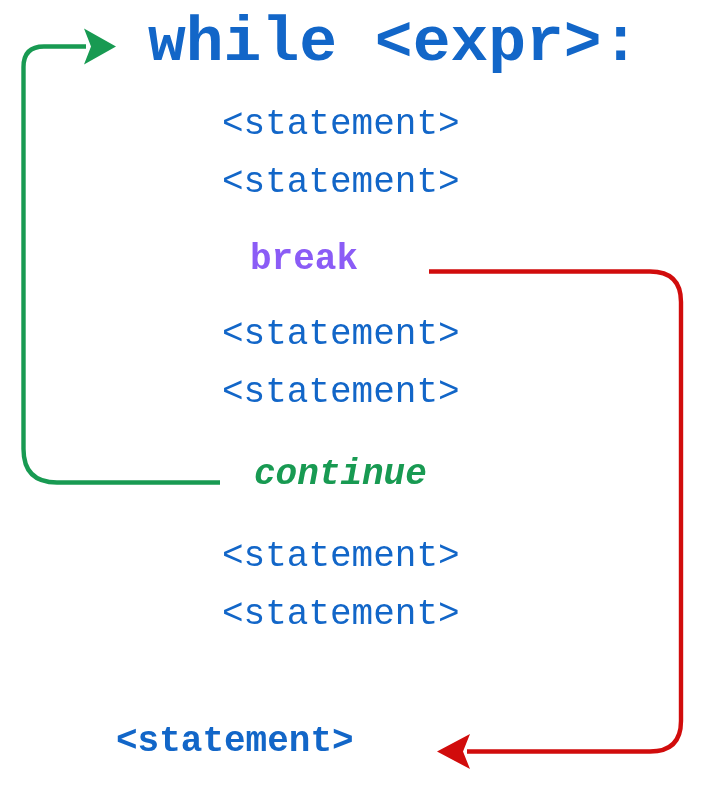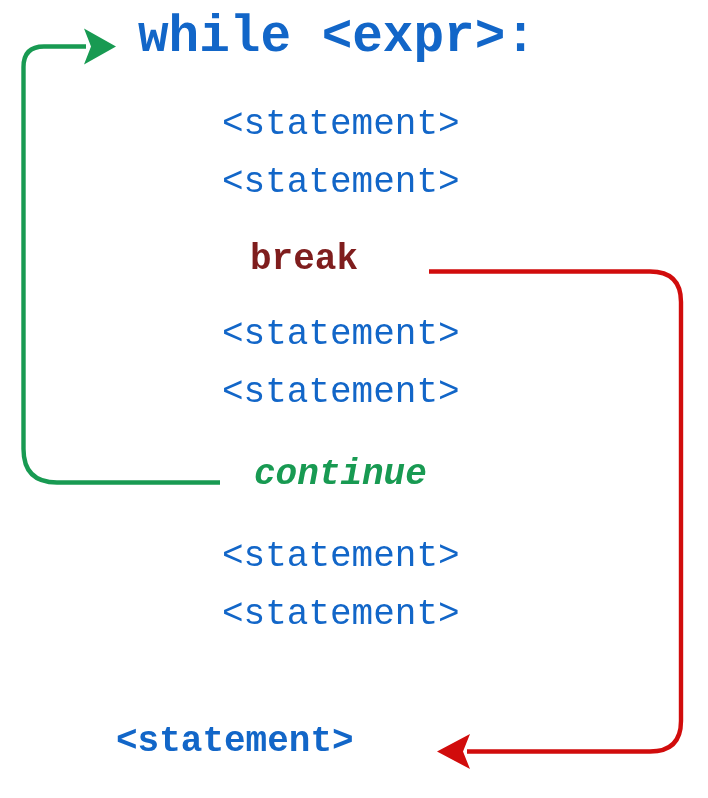--- a/index.html
+++ b/index.html
@@ -23,21 +23,21 @@
     height: 798px;
   }
   .code-line {
     position: absolute;
     font-size: 36px;
     line-height: 1;
     white-space: pre;
     letter-spacing: 0;
   }
   .bold { font-weight: bold; }
-  .line-while    { left: 138px; top:  12px; font-size: 51px; }
+  .line-while    { left: 148px; top:  12px; font-size: 63px; }
   .line-stmt1    { left: 222px; top: 107px; }
   .line-stmt2    { left: 222px; top: 165px; }
   .line-break    { left: 250px; top: 242px; }
   .line-stmt3    { left: 222px; top: 317px; }
   .line-stmt4    { left: 222px; top: 375px; }
   .line-continue { left: 254px; top: 457px; }
   .line-stmt5    { left: 222px; top: 539px; }
   .line-stmt6    { left: 222px; top: 597px; }
   .line-after    { left: 116px; top: 724px; }
 </style>
@@ -58,21 +58,21 @@
       <polygon points="437,751.5 470,734 463,751.5 470,769" fill="#d10c0c"></polygon>
     </g>
   </svg>
 
   <div class="code-line line-while bold" style="color: rgb(18, 102, 200);">while &lt;expr&gt;:</div>
 
   <div class="code-line line-stmt1" style="color: rgb(18, 102, 200);">&lt;statement&gt;</div>
 
   <div class="code-line line-stmt2" style="color: rgb(18, 102, 200);">&lt;statement&gt;</div>
 
-  <div class="code-line line-break bold" style="color: #7f1d1d; text-align: center;">break</div>
+  <div class="code-line line-break bold" style="color: #8b5cf6; text-align: center;">break</div>
 
   <div class="code-line line-stmt3" style="color: rgb(18, 102, 200);">&lt;statement&gt;</div>
 
   <div class="code-line line-stmt4" style="color: rgb(18, 102, 200);">&lt;statement&gt;</div>
 
   <div class="code-line line-continue bold" style="color: rgb(24, 154, 82); font-style: italic;">continue</div>
 
   <div class="code-line line-stmt5" style="color: rgb(18, 102, 200);">&lt;statement&gt;</div>
 
   <div class="code-line line-stmt6" style="color: rgb(18, 102, 200);">&lt;statement&gt;</div>

